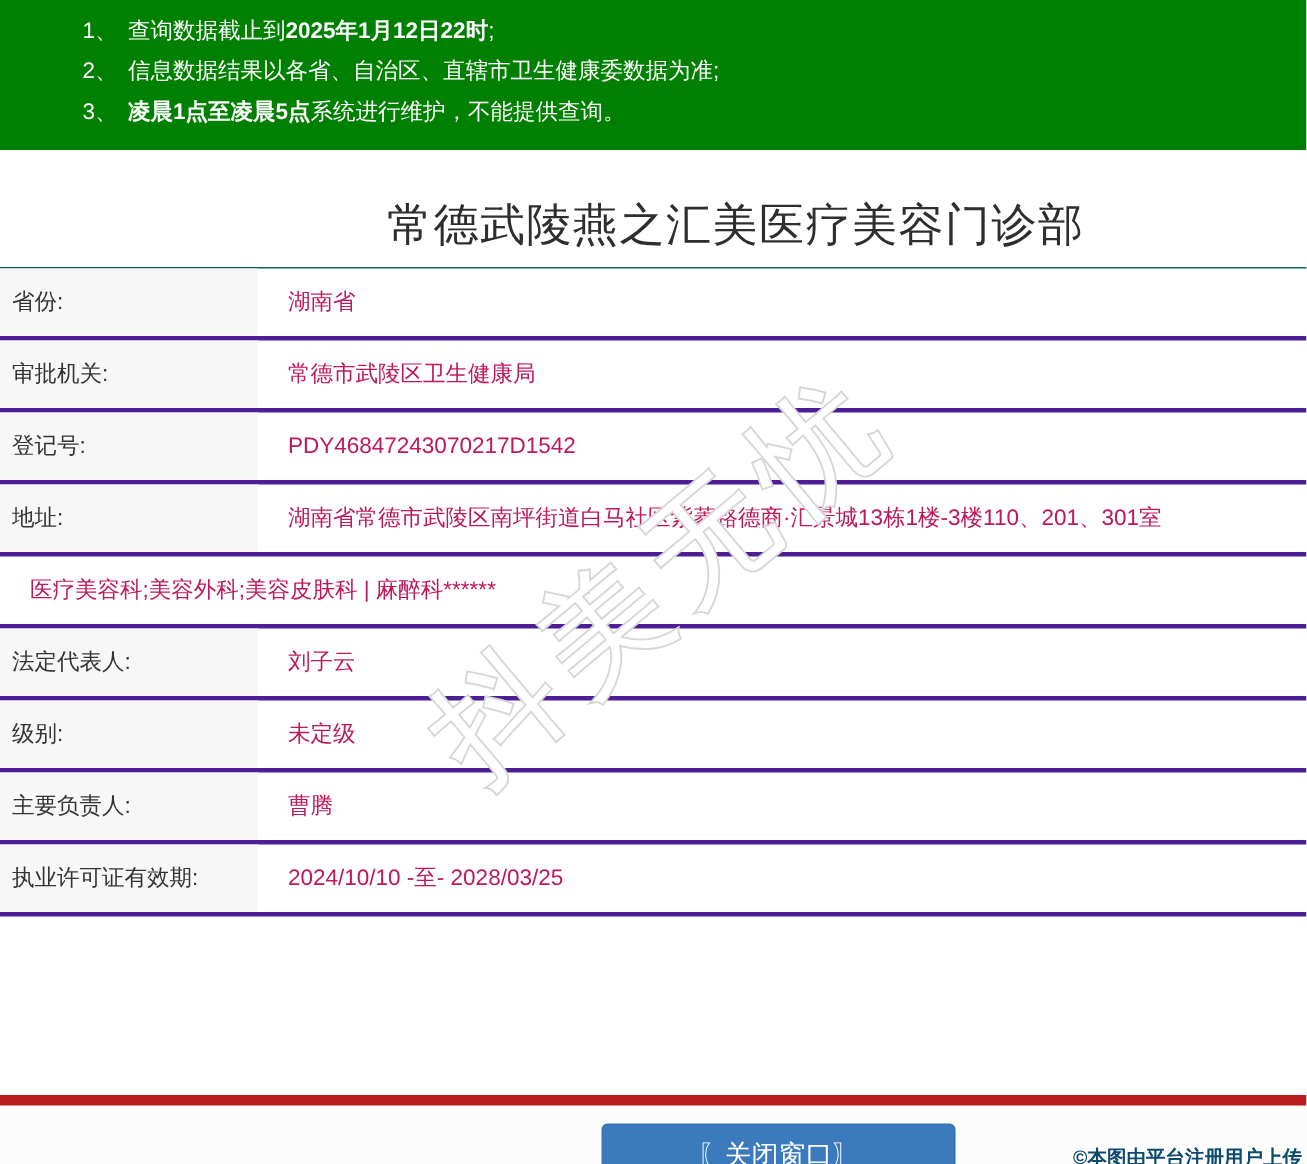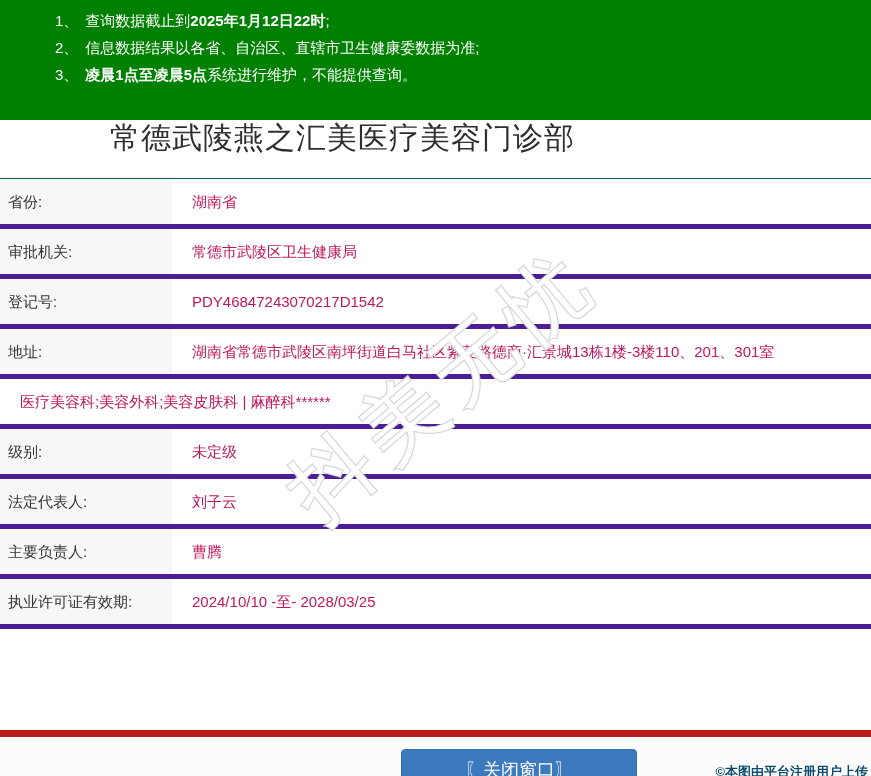--- a/index.html
+++ b/index.html
@@ -9,51 +9,51 @@
     overflow: hidden;
     background: #ffffff;
     font-family: "Liberation Sans", "DejaVu Sans", sans-serif;
     color: #333333;
   }
   .page { position: absolute; inset: 0; }
 
   
   .notice-bar {
     position: absolute; top: 0; left: 0; right: 0;
-    height: 120px;
+    height: 100px;
     background: #008000;
     color: #ffffff;
     padding: 7px 0 0 55px;
     box-sizing: border-box;
     font-size: 15px;
   }
   .notice-line { line-height: 27px; white-space: nowrap; }
   .notice-line .num { margin-right: 7px; }
   .notice-line b { font-weight: bold; }
 
   
   .page-title {
     position: absolute; top: 118px; left: 0; right: 0;
-    margin: 0; padding-left: 110px;
-    text-align: left;
+    margin: 12px; padding-left: 110px;
+    text-align: center;
     font-size: 30px; font-weight: 400;
     color: #2e2e2e;
     letter-spacing: 1px;
     white-space: nowrap;
   }
 
   
   .info-table {
     position: absolute; top: 178px; left: 0; width: 871px;
     border-top: 1px solid #0b6442;
   }
   .info-row {
     display: flex;
     height: 45px;
-    border-bottom: 5px solid #4c1d95;
+    border-bottom: 3px solid #4c1d95;
     font-size: 15px;
   }
   .cell-label {
     width: 172px; flex: 0 0 172px;
     background: #f7f7f7;
     line-height: 45px;
     padding-left: 8px;
     box-sizing: border-box;
     color: #333333;
     white-space: nowrap;
@@ -141,26 +141,26 @@
       <div class="cell-value">PDY46847243070217D1542</div>
     </div>
     <div class="info-row">
       <div class="cell-label">地址:</div>
       <div class="cell-value">湖南省常德市武陵区南坪街道白马社区紫菱路德商·汇景城13栋1楼-3楼110、201、301室</div>
     </div>
     <div class="info-row">
       <div class="cell-value">医疗美容科;美容外科;美容皮肤科 | 麻醉科******</div>
     </div>
     <div class="info-row">
+      <div class="cell-label">法定代表人:</div>
+      <div class="cell-value">刘子云</div>
+    </div>
+    <div class="info-row">
       <div class="cell-label">级别:</div>
       <div class="cell-value">未定级</div>
-    </div>
-    <div class="info-row">
-      <div class="cell-label">法定代表人:</div>
-      <div class="cell-value">刘子云</div>
     </div>
     <div class="info-row">
       <div class="cell-label">主要负责人:</div>
       <div class="cell-value">曹腾</div>
     </div>
     <div class="info-row">
       <div class="cell-label">执业许可证有效期:</div>
       <div class="cell-value">2024/10/10 -至- 2028/03/25</div>
     </div>
   </div>

